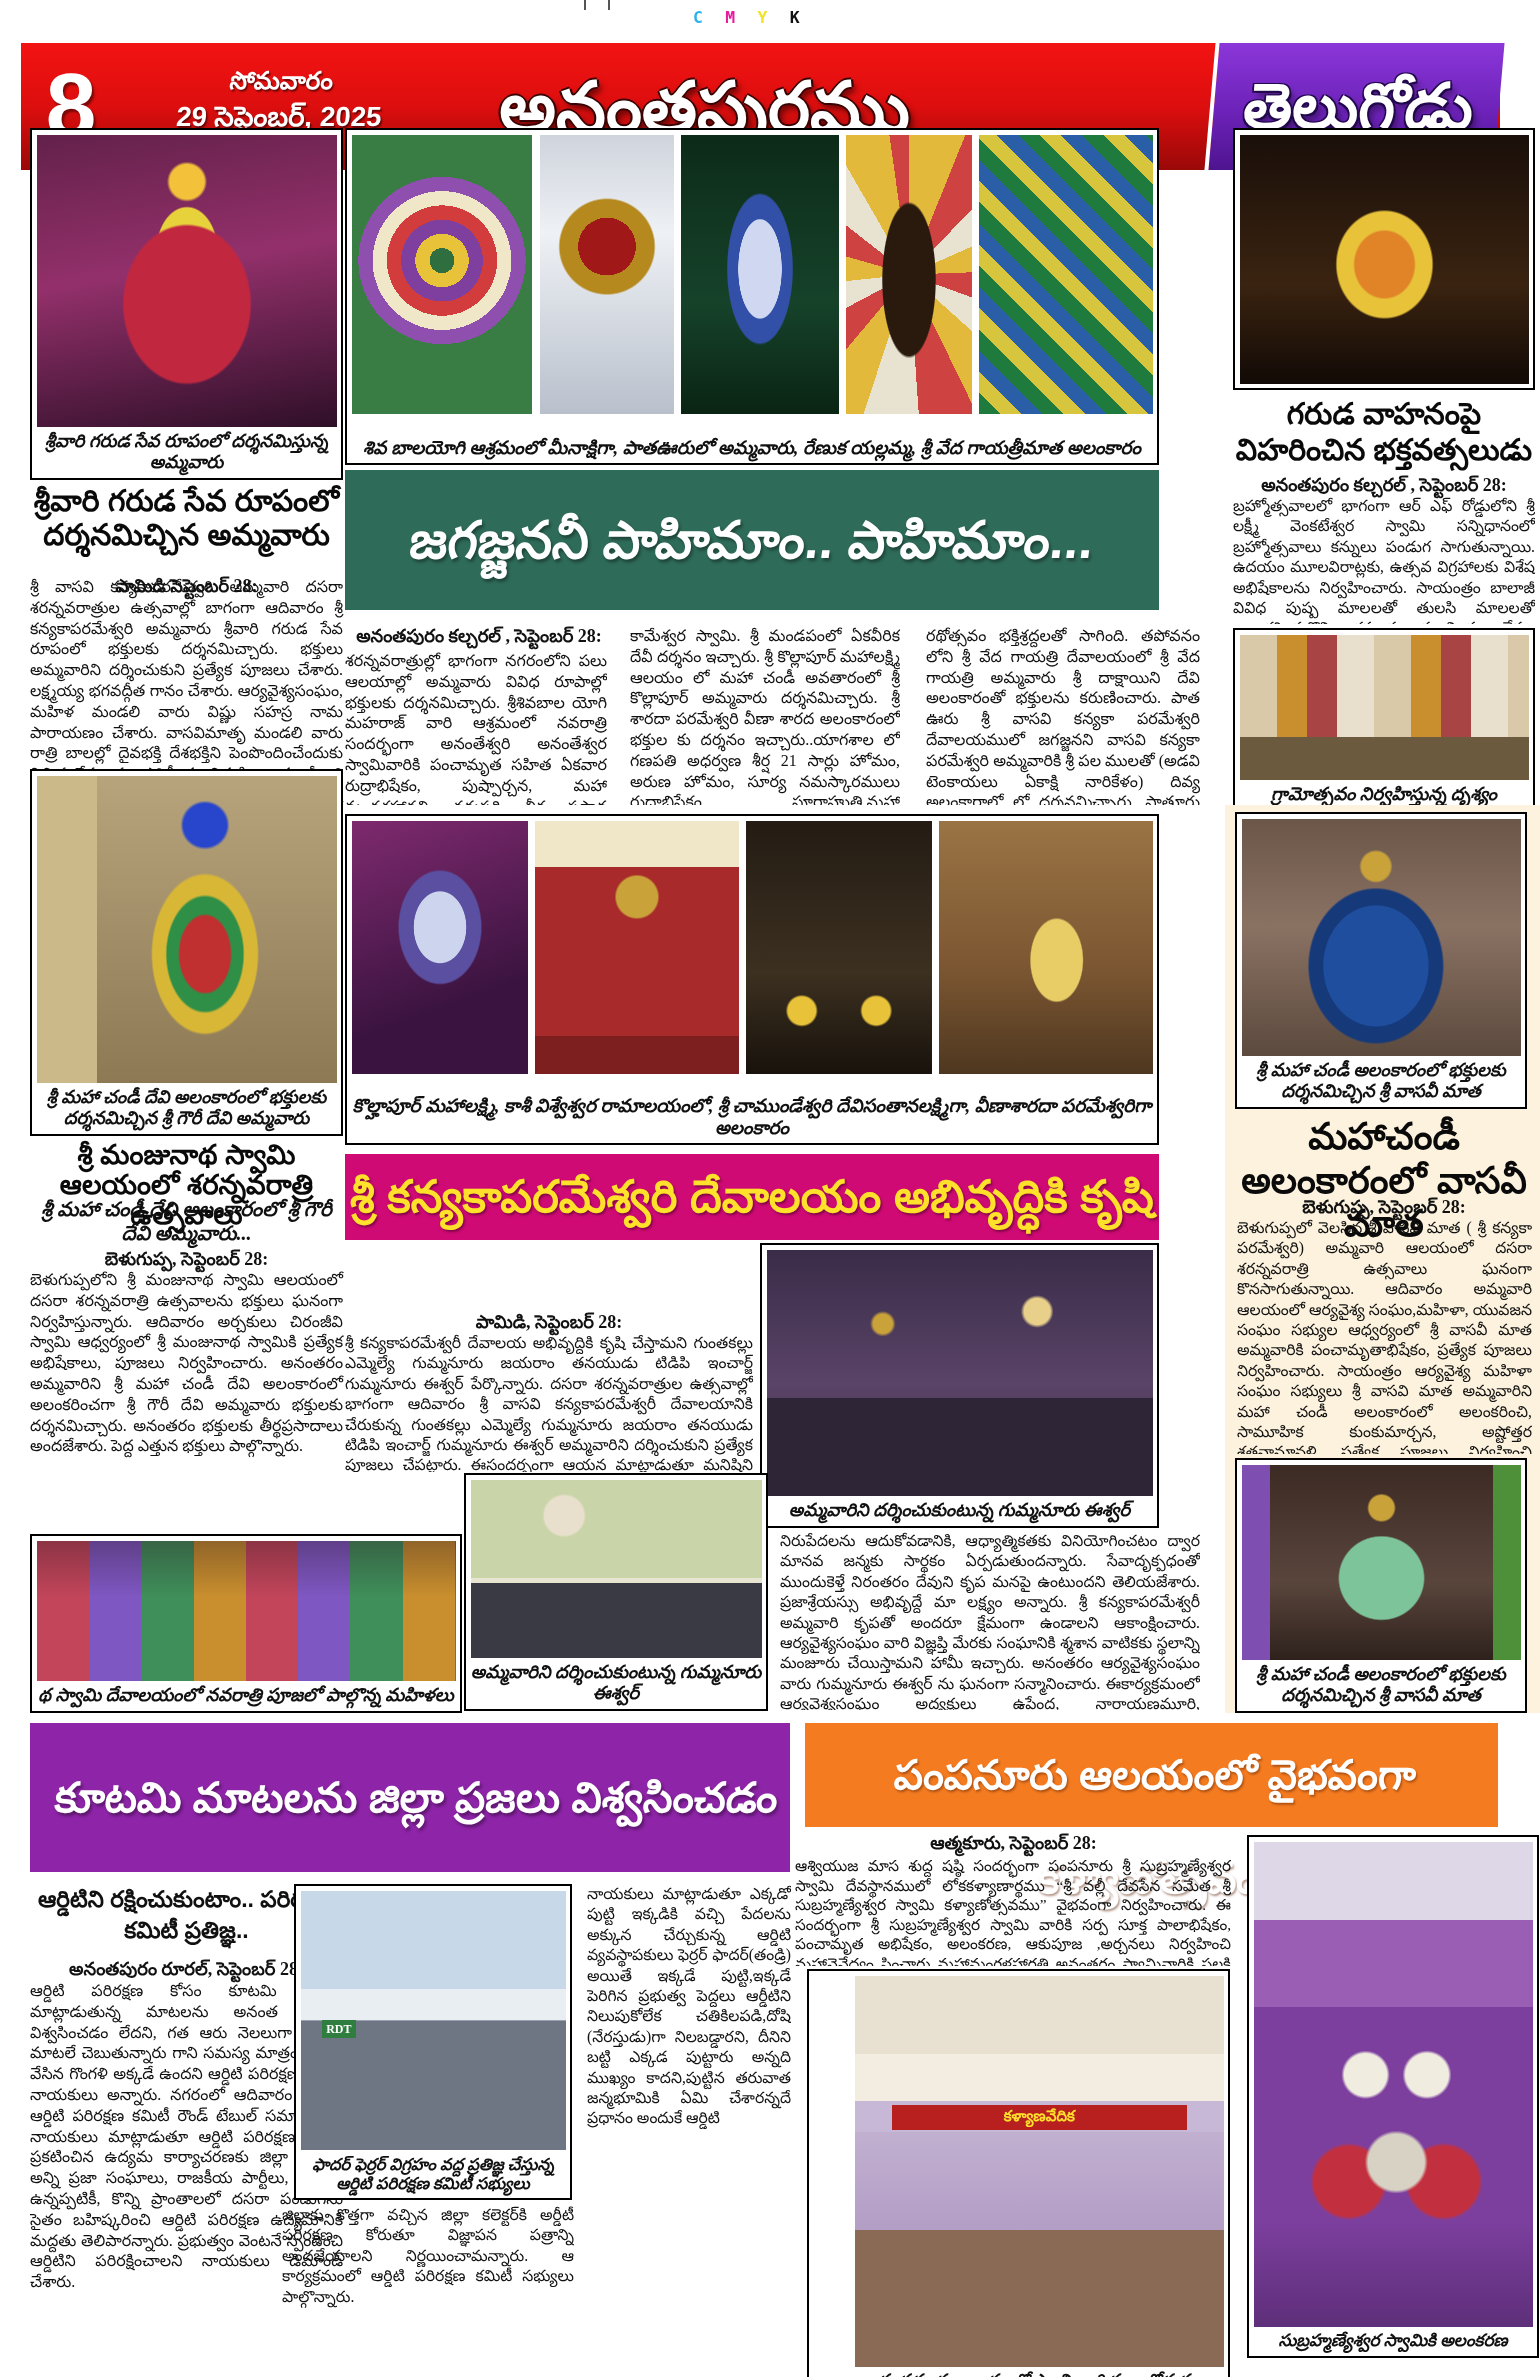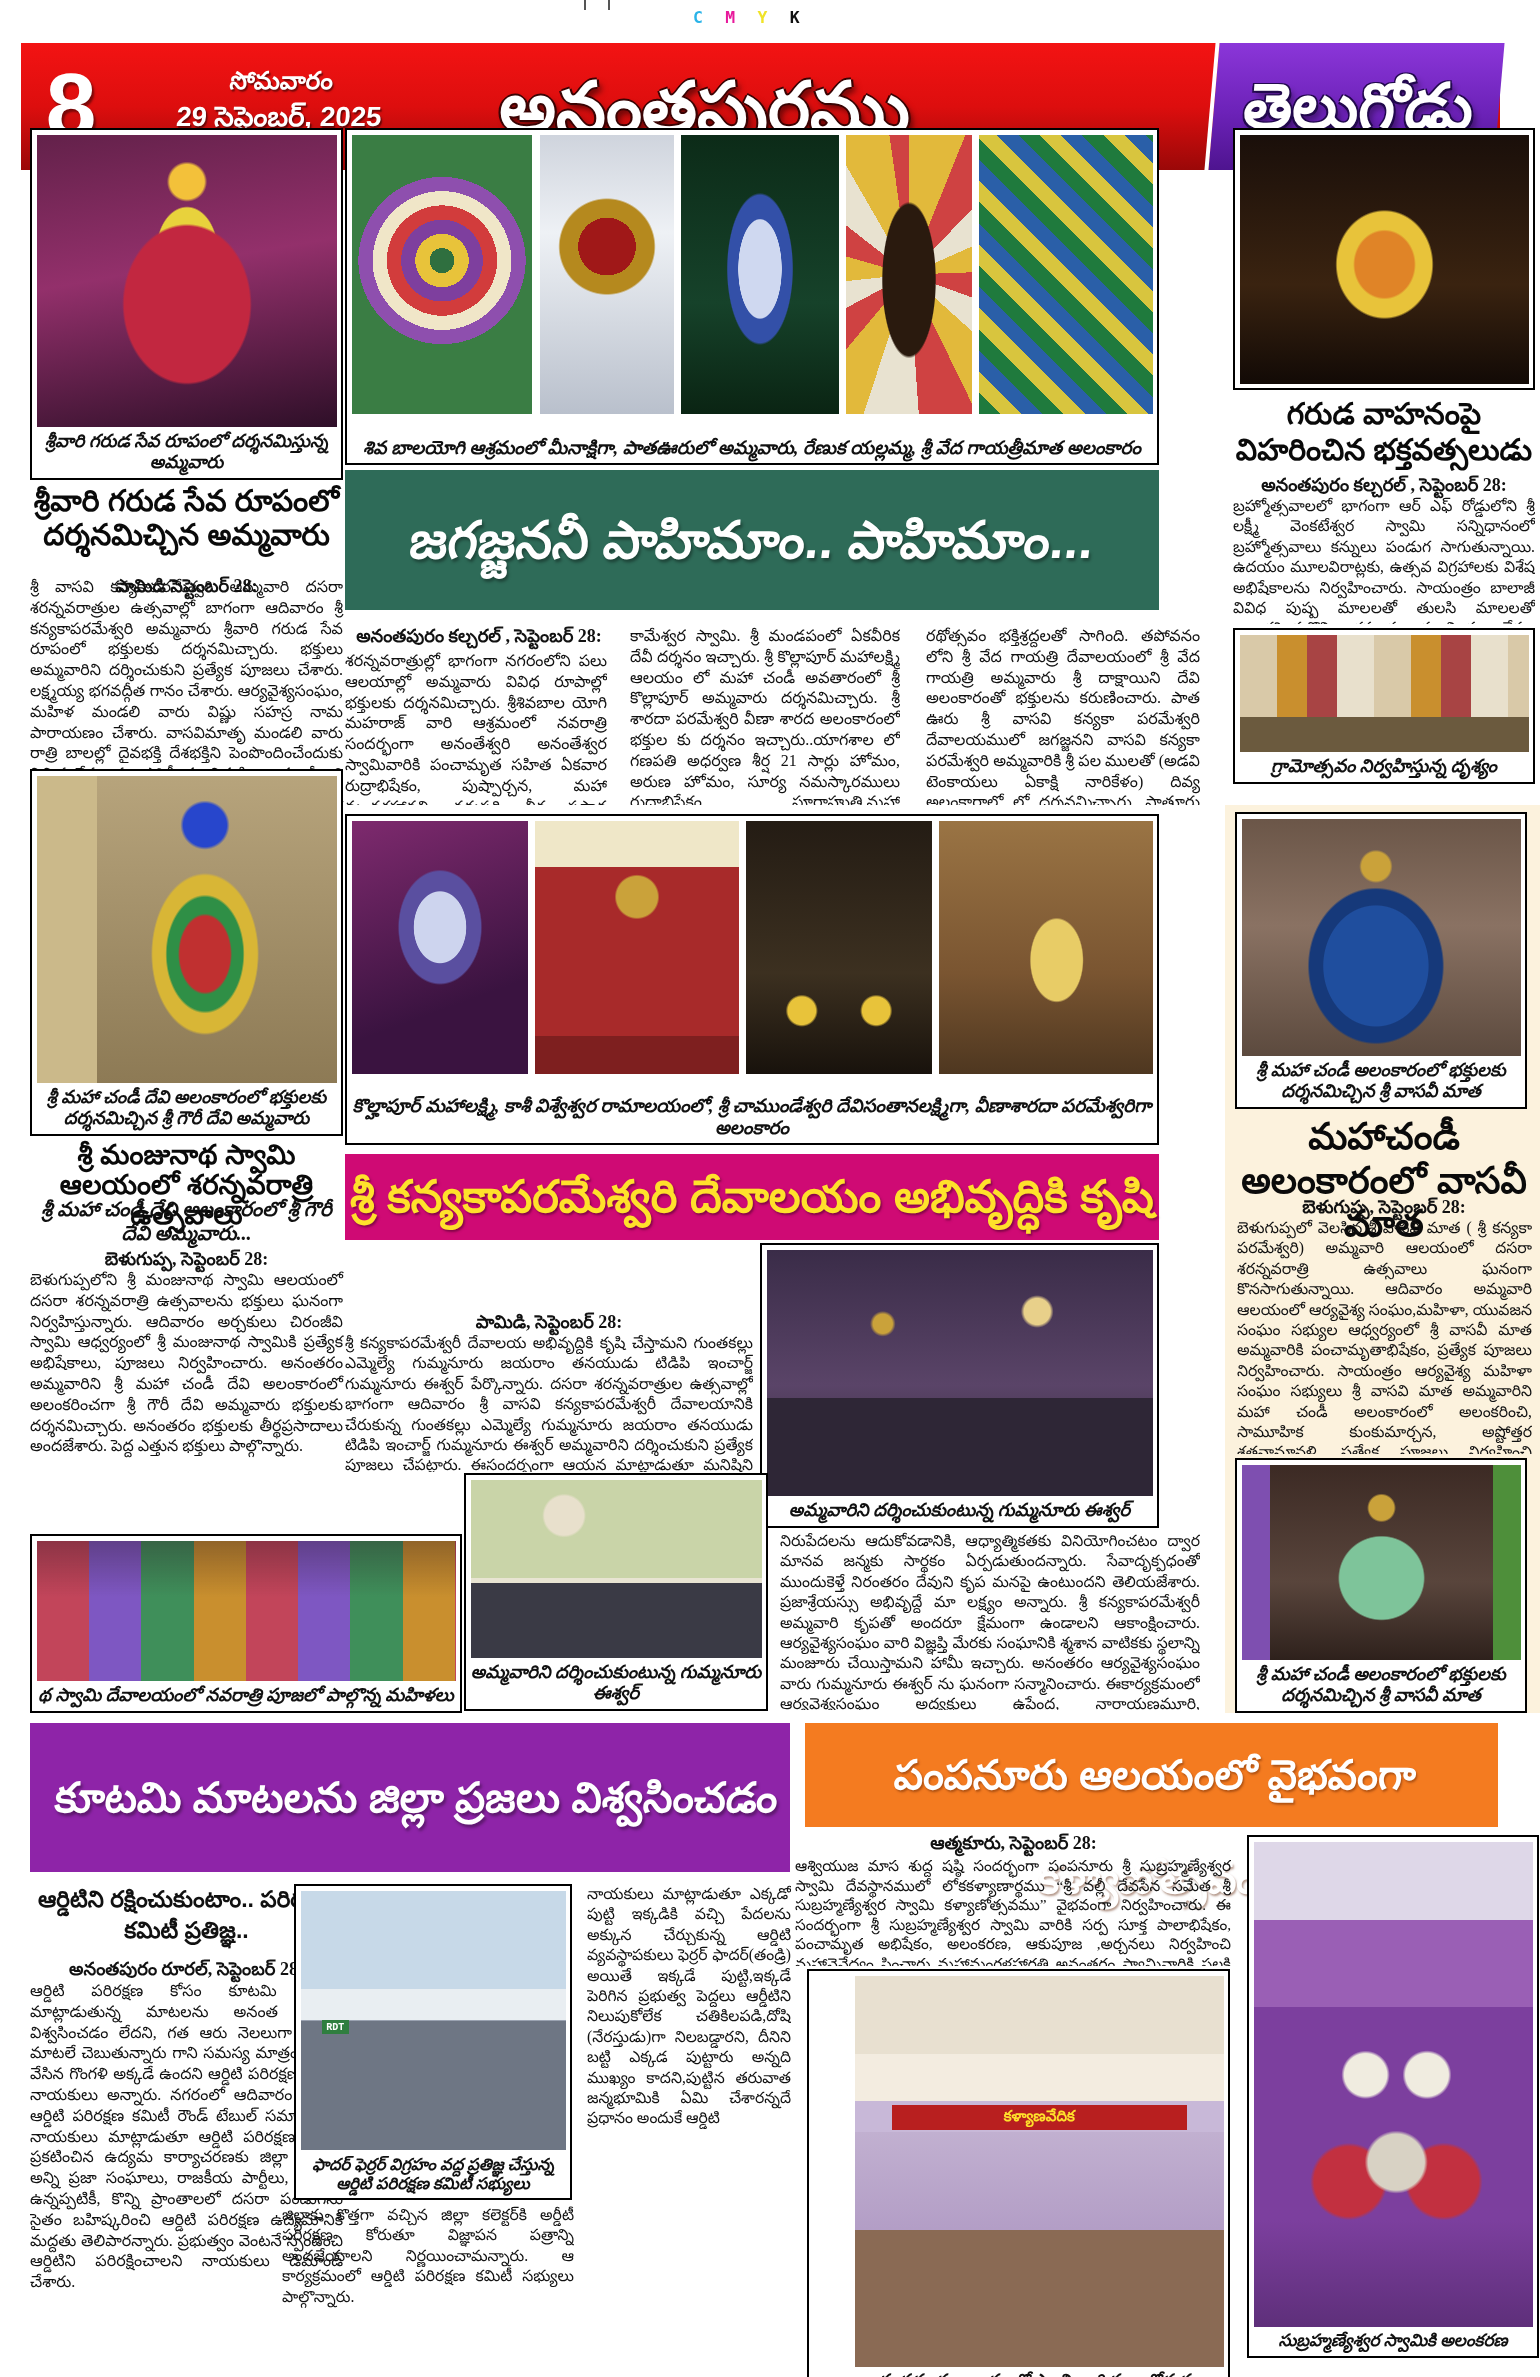--- a/index.html
+++ b/index.html
@@ -76,21 +76,21 @@
   #ct-photoA{left:760px;top:1243px;width:399px;height:285px;}
   #ct-a2-date{left:345px;top:1312px;width:408px;height:19.4px;}
   #ct-a2-body{left:345px;top:1333px;width:408px;height:139px;overflow:hidden;font-size:15.7px;}
   #ct-photoB{left:464px;top:1473px;width:304px;height:238px;}
   #ct-a2-body2{left:780px;top:1531px;width:420px;height:179px;overflow:hidden;font-size:15.7px;}
   
   #rc-photo1{left:1233px;top:128px;width:302px;height:262px;}
   #rc-head1{left:1233px;top:396px;width:302px;height:75px;font-size:30px;line-height:1.2;}
   #rc-date1{left:1233px;top:475px;width:302px;height:19.4px;}
   #rc-body1{left:1233px;top:496px;width:302px;height:128px;overflow:hidden;font-size:15.7px;}
-  #rc-photo2{left:1233px;top:628px;width:302px;height:156px;}
+  #rc-photo2{left:1233px;top:628px;width:302px;height:184px;}
   #rc-panel{left:1225px;top:805px;width:316px;height:908px;background:#fcf2dd;}
   #rc-photo3{left:1235px;top:812px;width:292px;height:297px;}
   #rc-head2{left:1233px;top:1115px;width:302px;height:79px;font-size:37px;line-height:1.18;}
   #rc-date2{left:1233px;top:1197px;width:302px;height:19.4px;}
   #rc-body2{left:1237px;top:1218px;width:295px;height:236px;overflow:hidden;font-size:15.7px;}
   #rc-photo4{left:1235px;top:1458px;width:292px;height:255px;}
   
   #bl-banner{left:30px;top:1723px;width:760px;height:149px;background:#8e24a8;}
   #bl-banner .bannertxt{display:block;font-size:42px;line-height:149px;transform:skewX(-5deg);
       text-shadow:2.2px 3px 3px rgba(0,0,0,.35);}
@@ -163,22 +163,22 @@
         linear-gradient(180deg,#c7d9e8 0 38%,#e9eef2 38% 50%,#9aa2b1 50%);}
   .i-st{background:linear-gradient(0deg,#8a6a54 0 35%,transparent 35%),
         linear-gradient(180deg,#e8e0d0 0 20%,#f3ece0 20% 32%,#c8b8d8 32% 40%,rgba(0,0,0,0) 40%),
         linear-gradient(180deg,#d8cde0,#b09ac4 70%);}
   .i-pd{background:radial-gradient(circle at 40% 48%,#f0ece0 0 7%,transparent 8%),
         radial-gradient(circle at 62% 48%,#f0ece0 0 7%,transparent 8%),
         radial-gradient(circle at 51% 66%,#d8d2c4 0 8%,transparent 9%),
         radial-gradient(circle at 34% 70%,#c23040 0 9%,transparent 10%),
         radial-gradient(circle at 68% 70%,#c23040 0 9%,transparent 10%),
         linear-gradient(180deg,#ded7e8 0 16%,#9a5fb5 16% 34%,#7c3f9e 34% 78%,#5e2f7a);}
-  .sign{position:absolute;left:8%;top:50%;background:#2f7e3f;color:#fff;font-family:Liberation Mono, monospace;
-        font-size:10px;font-weight:bold;padding:1.5px 4.5px;}
+  .sign{position:absolute;left:8%;top:50%;background:#2f7e3f;color:#fff;font-family:Liberation Serif, serif;
+        font-size:12px;font-weight:bold;padding:1.5px 4.5px;}
   .stagebanner{position:absolute;left:10%;top:33%;width:80%;background:#b81f1f;color:#ffe12b;text-align:center;
         font-family:"Liberation Sans",sans-serif;font-size:15px;font-weight:bold;padding:2.2px 0;}
 </style>
 </head>
 <body>
 
 <div id="page">
 
   <div id="cmyk" class="abs">
     <span class="c">C</span>

